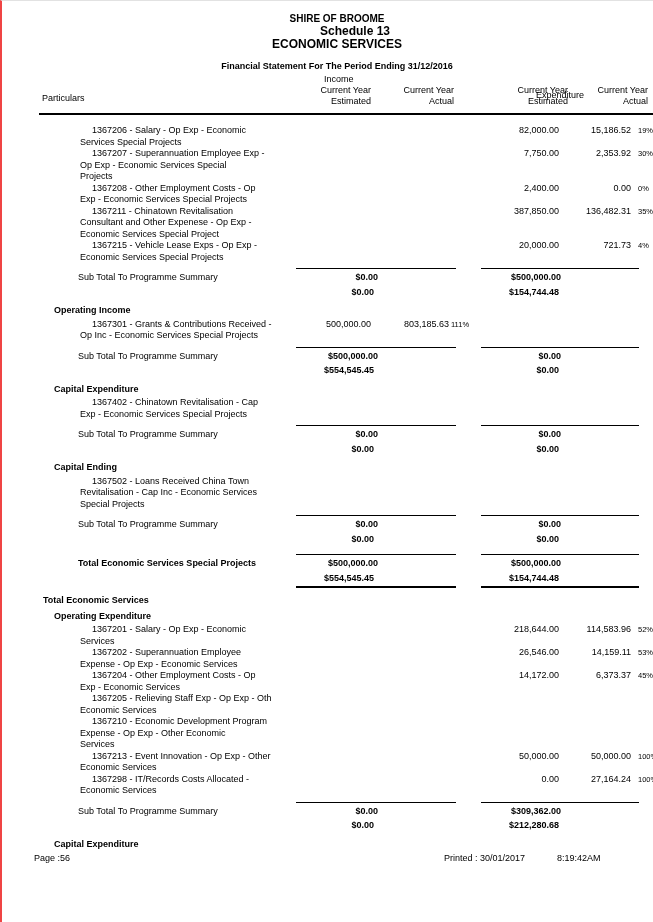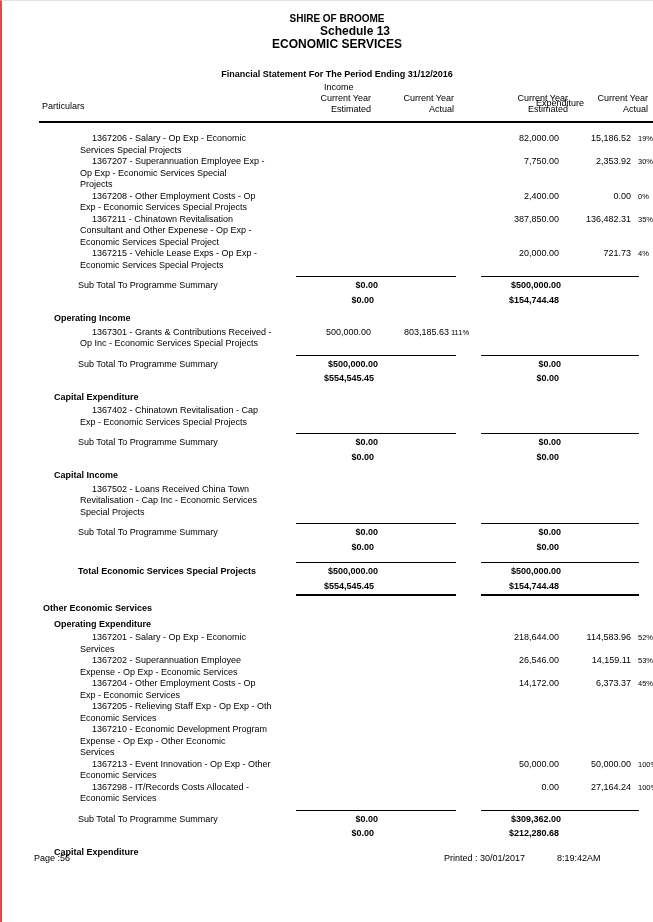--- a/index.html
+++ b/index.html
@@ -7,21 +7,21 @@
     position:relative;width:653px;height:922px;background:#fff;color:#000;
     font-family:"Liberation Sans","DejaVu Sans",sans-serif;
     border-left:2px solid #ef4444;border-top:1px solid #e2e2e2;box-sizing:border-box;
     overflow:hidden;
     padding-left:19px;
   }
   .titles{text-align:center;padding-top:11px;}
   .t1{font-size:10px;font-weight:bold;line-height:13px;}
   .t2{font-size:12px;font-weight:bold;line-height:12px;margin-left:36px;}
   .t3{font-size:12px;font-weight:bold;line-height:15px;}
-  .subtitle{font-size:9px;font-weight:bold;margin-top:17px;line-height:11px;}
+  .subtitle{font-size:9px;font-weight:bold;margin-top:9px;line-height:11px;}
   .colhead{position:relative;height:41px;font-size:9px;line-height:11px;}
   .lbl{position:absolute;}
   .lbl.particulars{left:21px;bottom:9px;}
   .lbl.group-inc{left:303px;width:100px;top:2px;}
   .lbl.group-exp{left:489px;width:100px;top:18px;text-align:center;}
   .lbl.two{top:13px;width:100px;text-align:right;}
   .lbl.two span{display:block;}
   .inc-est{left:250px;}
   .inc-act{left:333px;}
   .exp-est{left:447px;}
@@ -196,21 +196,21 @@
           <div class="v">$0.00</div>
           <div class="v">$0.00</div>
         </div>
         <div class="pct"></div>
         <div class="grp exp">
           <div class="v">$0.00</div>
           <div class="v">$0.00</div>
         </div>
         <div class="pct"></div>
       </div>
-      <div class="section">Capital Income</div>
+      <div class="section">Capital Ending</div>
       <div class="row account">
         <div class="name">1367502 - Loans Received China Town
 Revitalisation - Cap Inc - Economic Services
 Special Projects</div>
         <div class="num"></div>
         <div class="num"></div>
         <div class="pct inc"></div>
         <div class="num"></div>
         <div class="num"></div>
         <div class="pct exp"></div>
@@ -234,21 +234,21 @@
           <div class="v">$500,000.00</div>
           <div class="v">$554,545.45</div>
         </div>
         <div class="pct"></div>
         <div class="grp exp">
           <div class="v">$500,000.00</div>
           <div class="v">$154,744.48</div>
         </div>
         <div class="pct"></div>
       </div>
-      <div class="group">Other Economic Services</div>
+      <div class="group">Total Economic Services</div>
       <div class="section">Operating Expenditure</div>
       <div class="row account">
         <div class="name">1367201 - Salary  - Op Exp - Economic
 Services</div>
         <div class="num"></div>
         <div class="num"></div>
         <div class="pct inc"></div>
         <div class="num">218,644.00</div>
         <div class="num">114,583.96</div>
         <div class="pct exp">52%</div>

